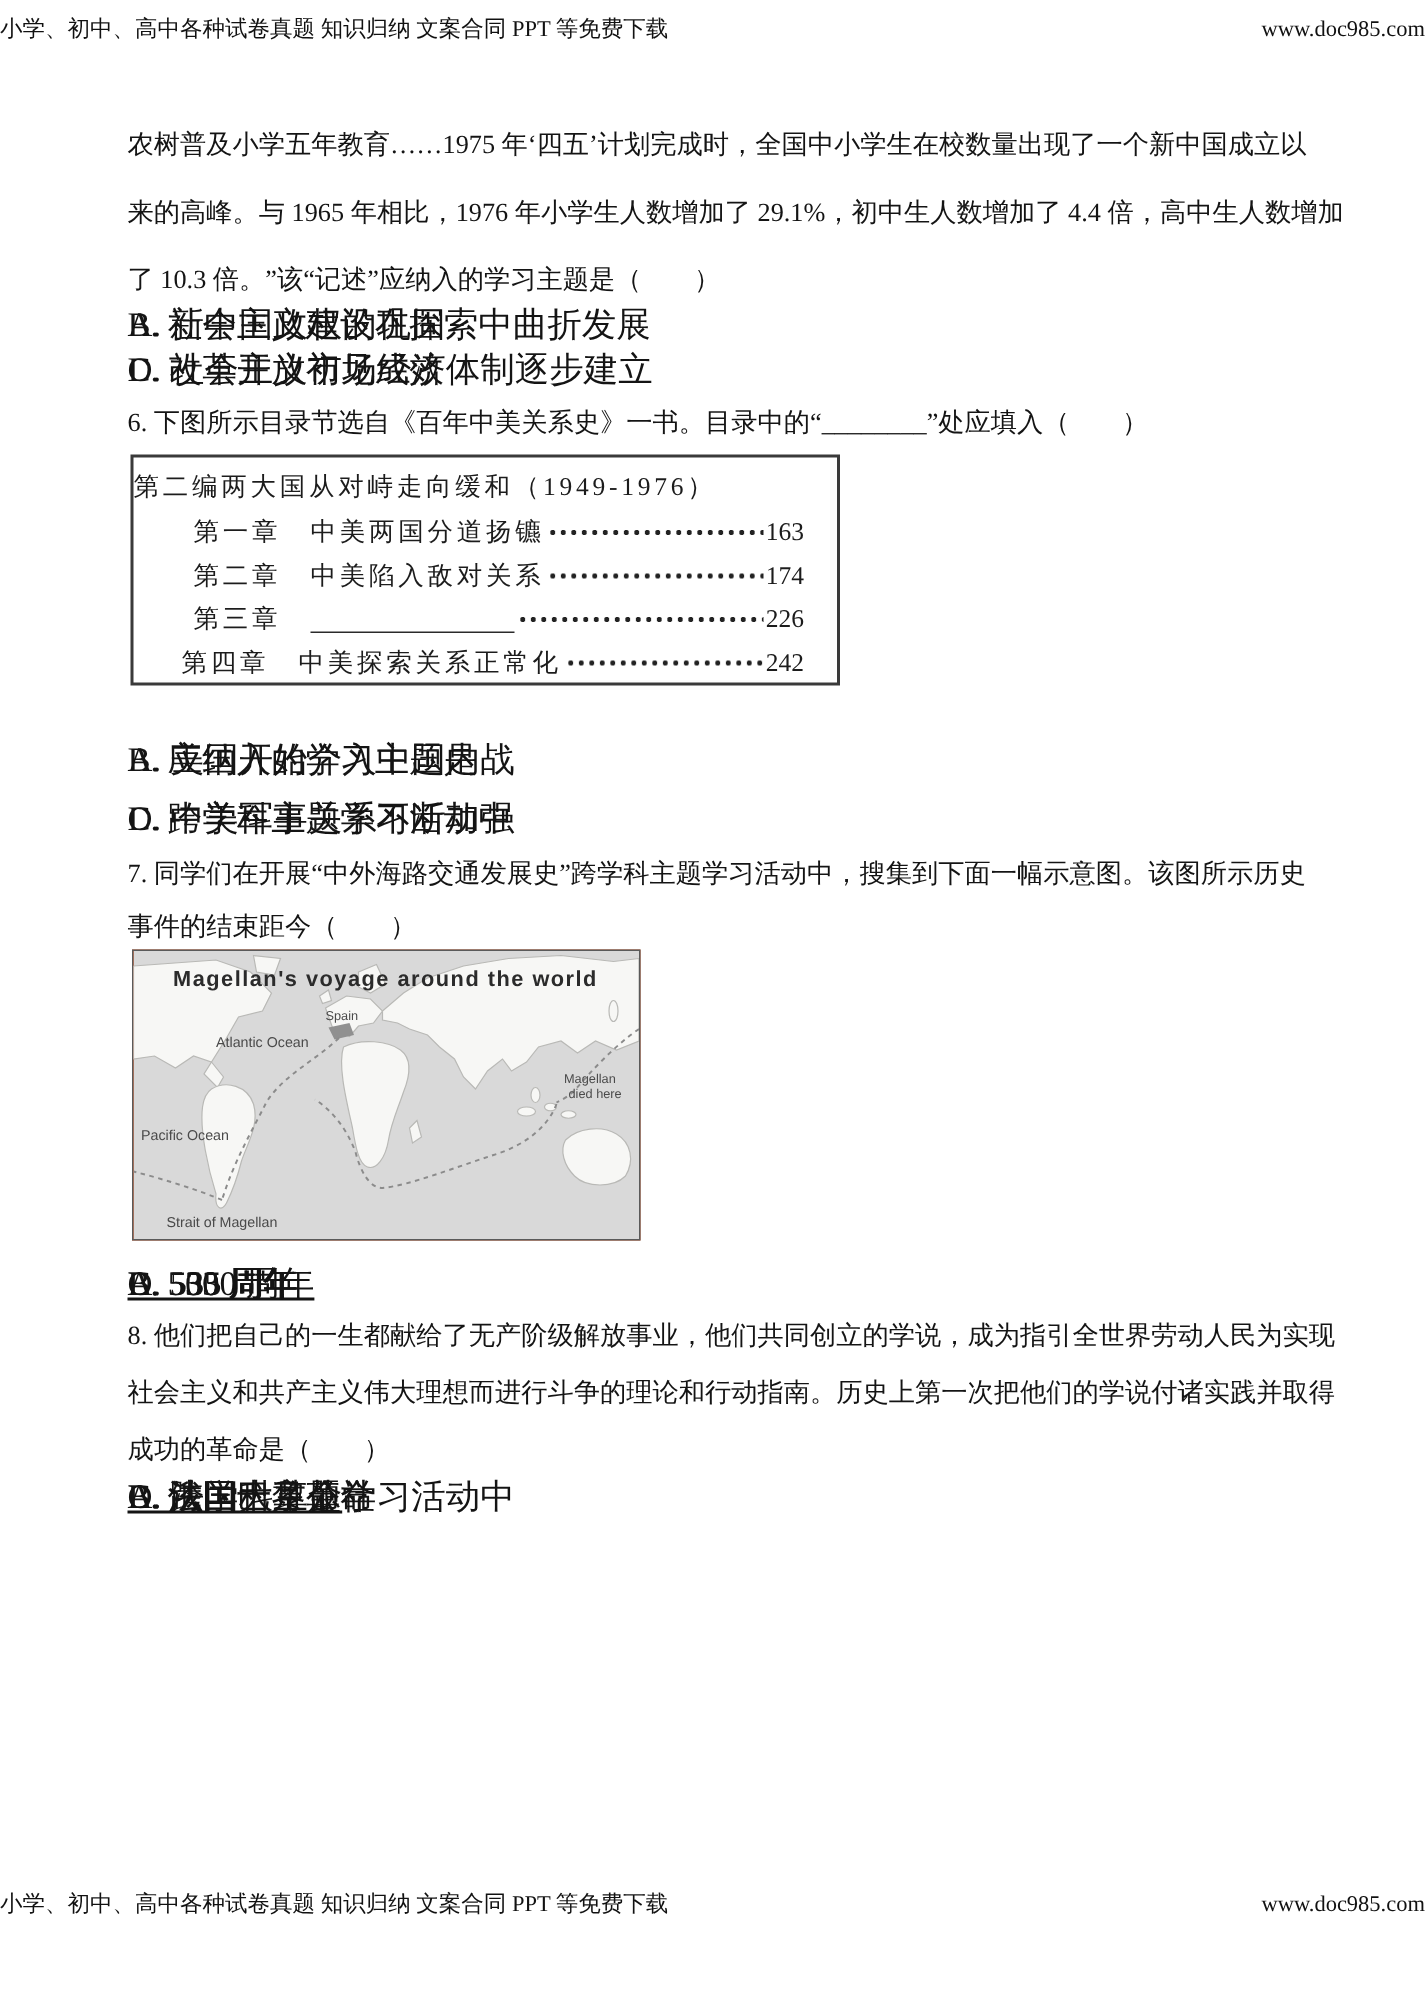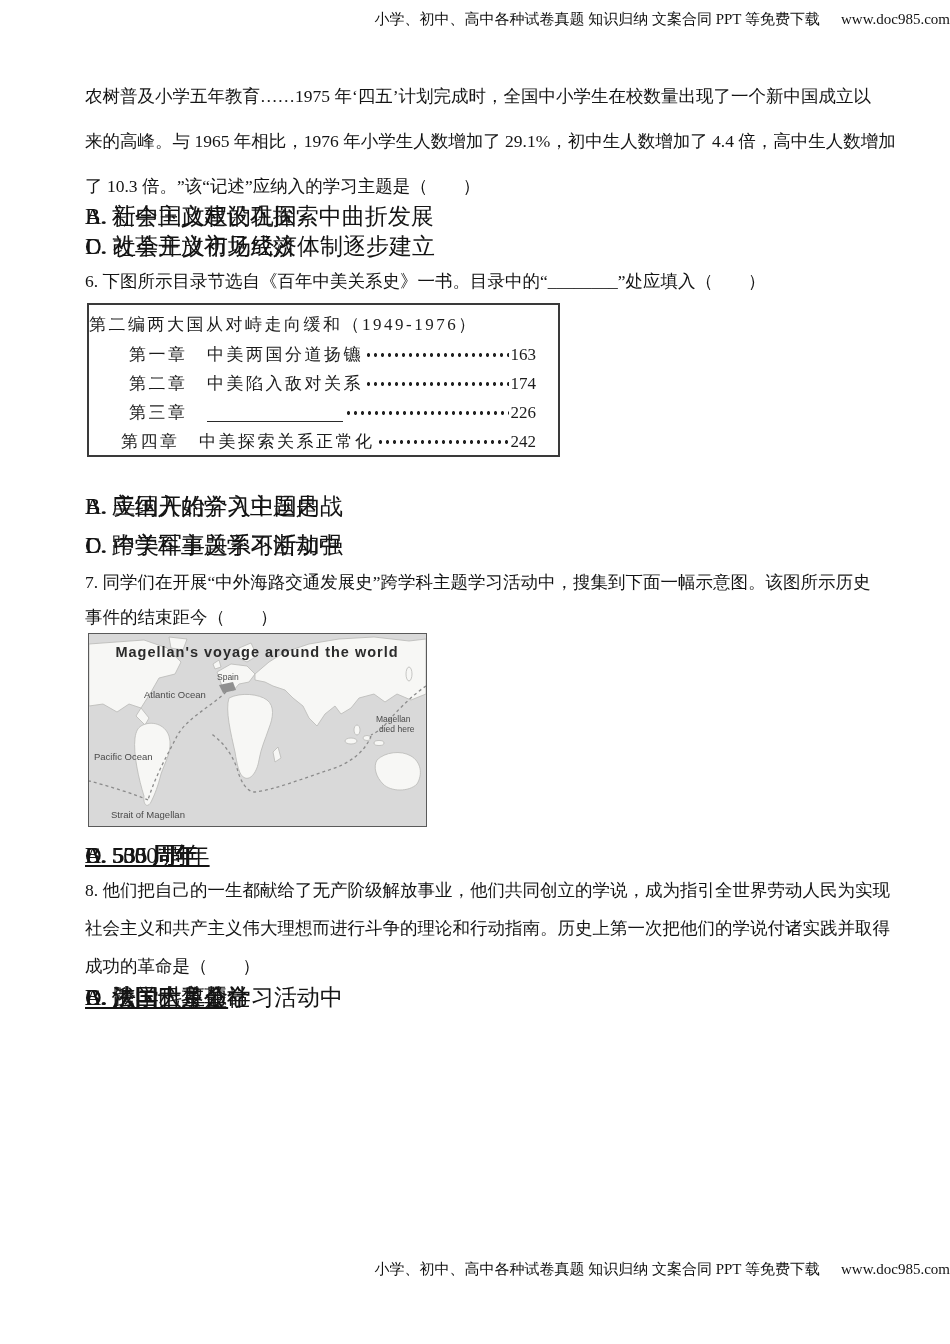--- a/index.html
+++ b/index.html
@@ -6,21 +6,21 @@
   .page{
     position:relative;
     width:950px;height:1344px;
     background:#ffffff;
     font-family:"Liberation Serif","DejaVu Serif",serif;
     color:#141414;
     overflow:hidden;
   }
   .hdr{
     position:absolute;left:0;width:950px;
-    display:flex;justify-content:flex-end;align-items:baseline;gap:21px;
+    display:flex;justify-content:space-between;align-items:baseline;gap:54px;
     font-size:15px;color:#111;
   }
   .hdr.top{top:10px;}
   .hdr.bottom{top:1260px;}
   .line{
     position:absolute;left:85px;width:810px;
     font-size:17.5px;line-height:26px;white-space:nowrap;
   }
   .optrow{position:absolute;left:85px;width:810px;height:26px;font-size:23px;line-height:26px;}
   .optrow span{position:absolute;top:0;white-space:nowrap;}

